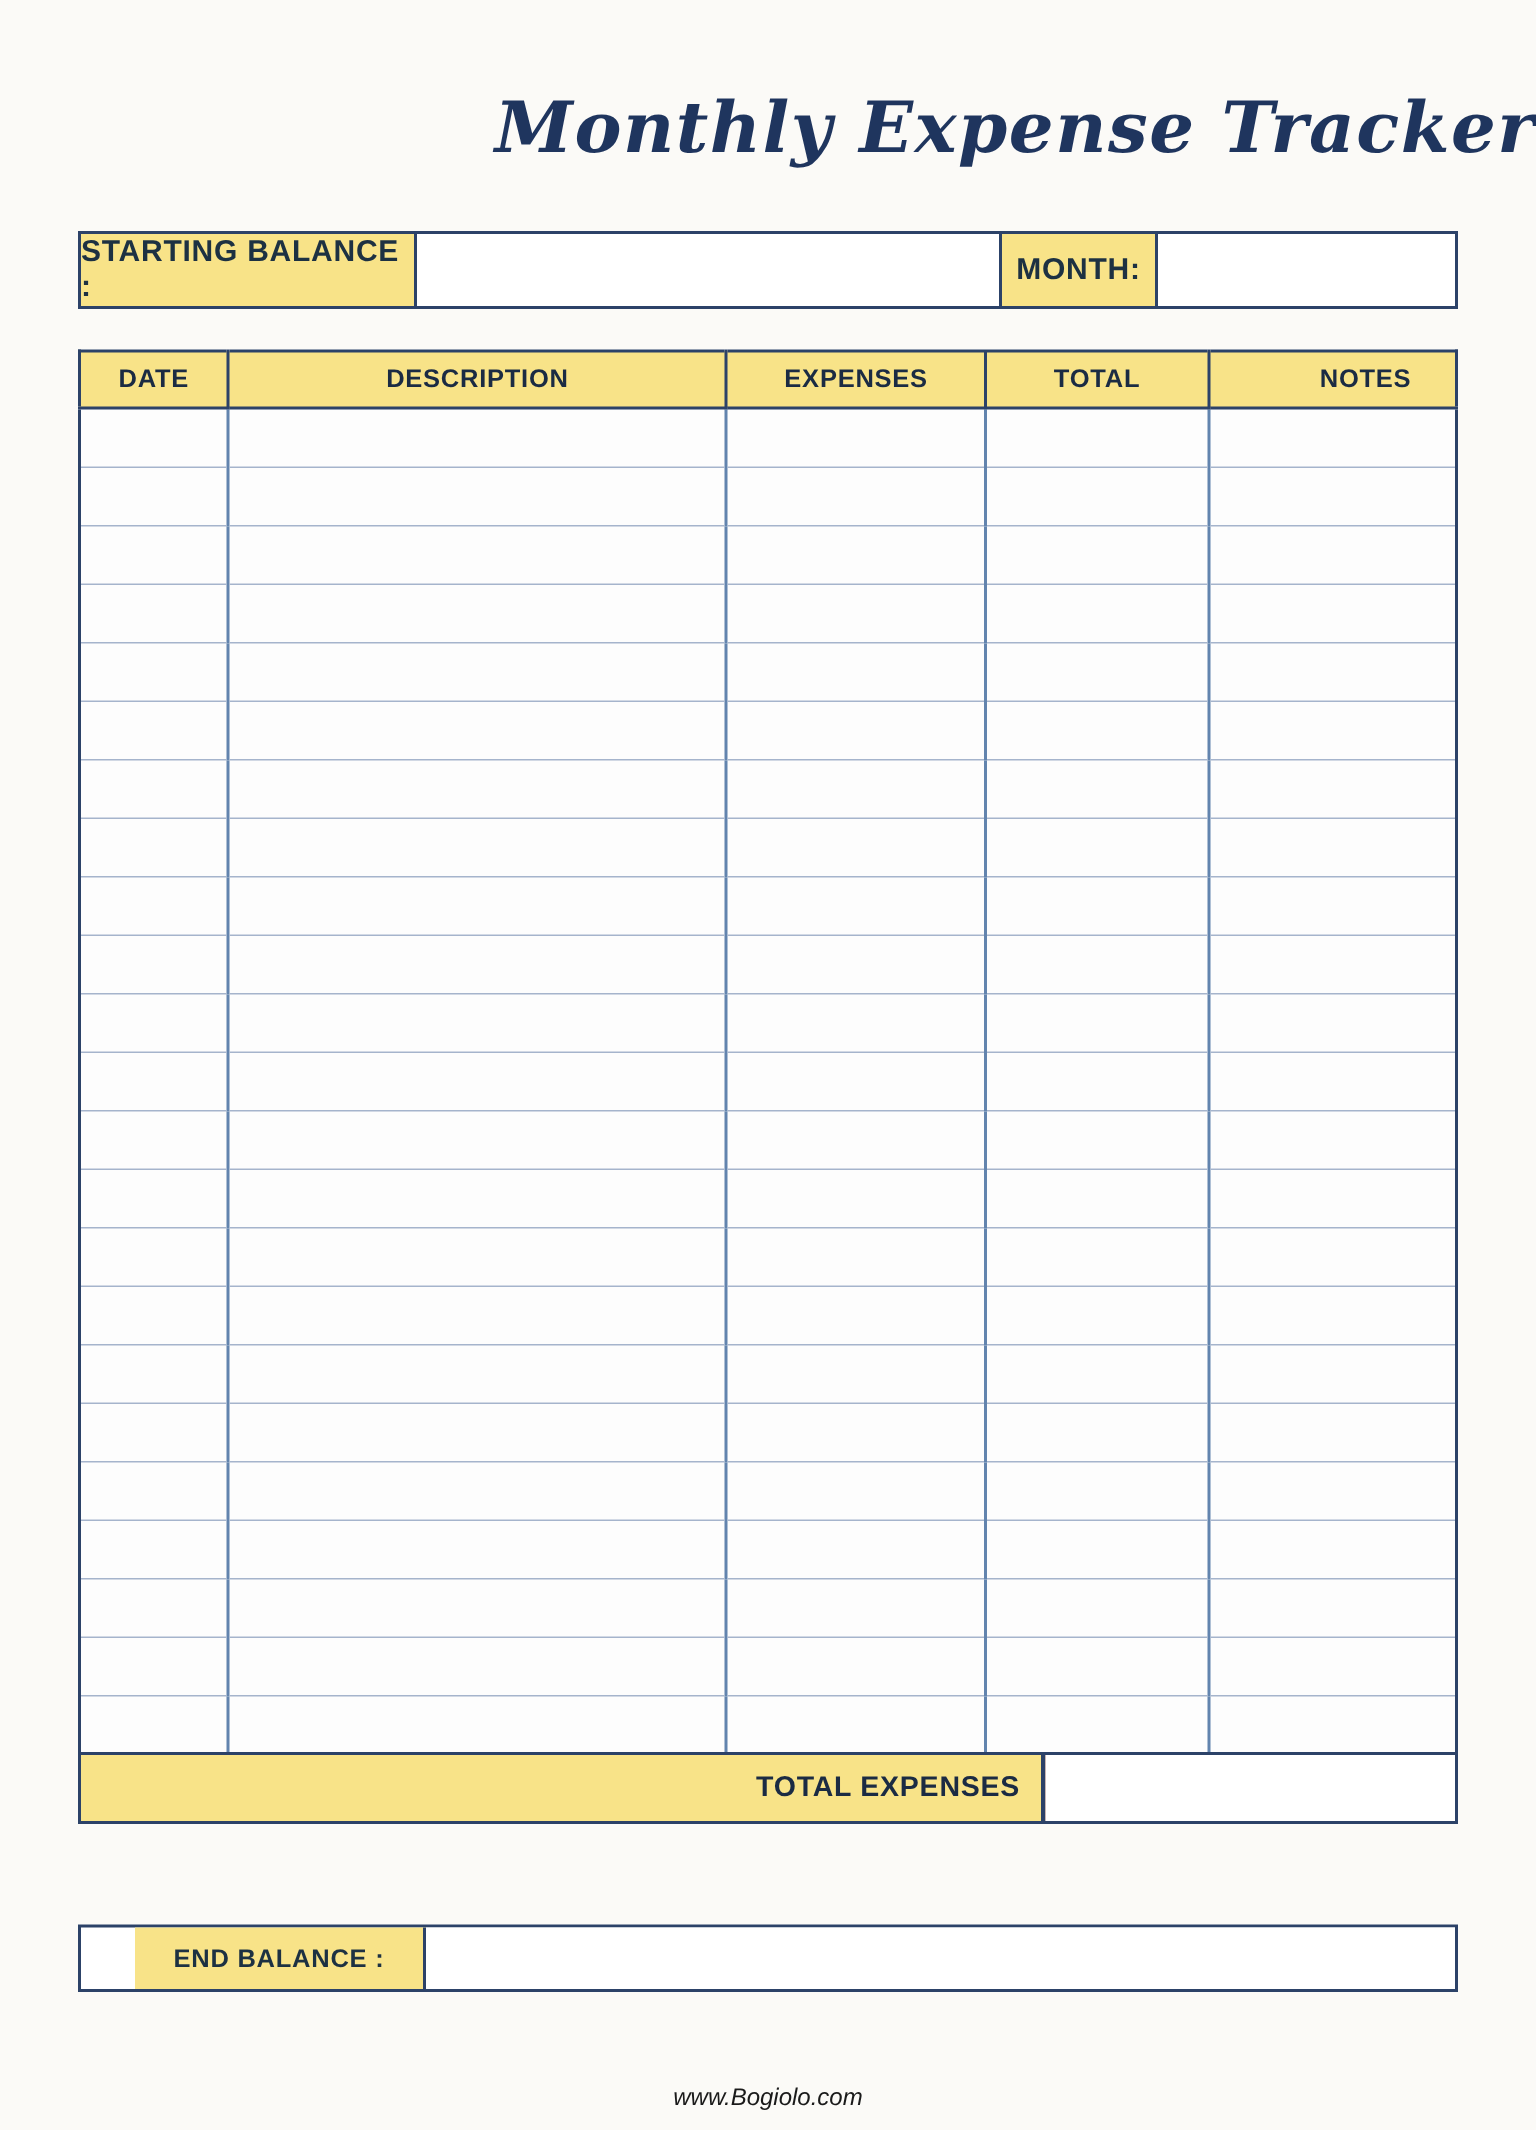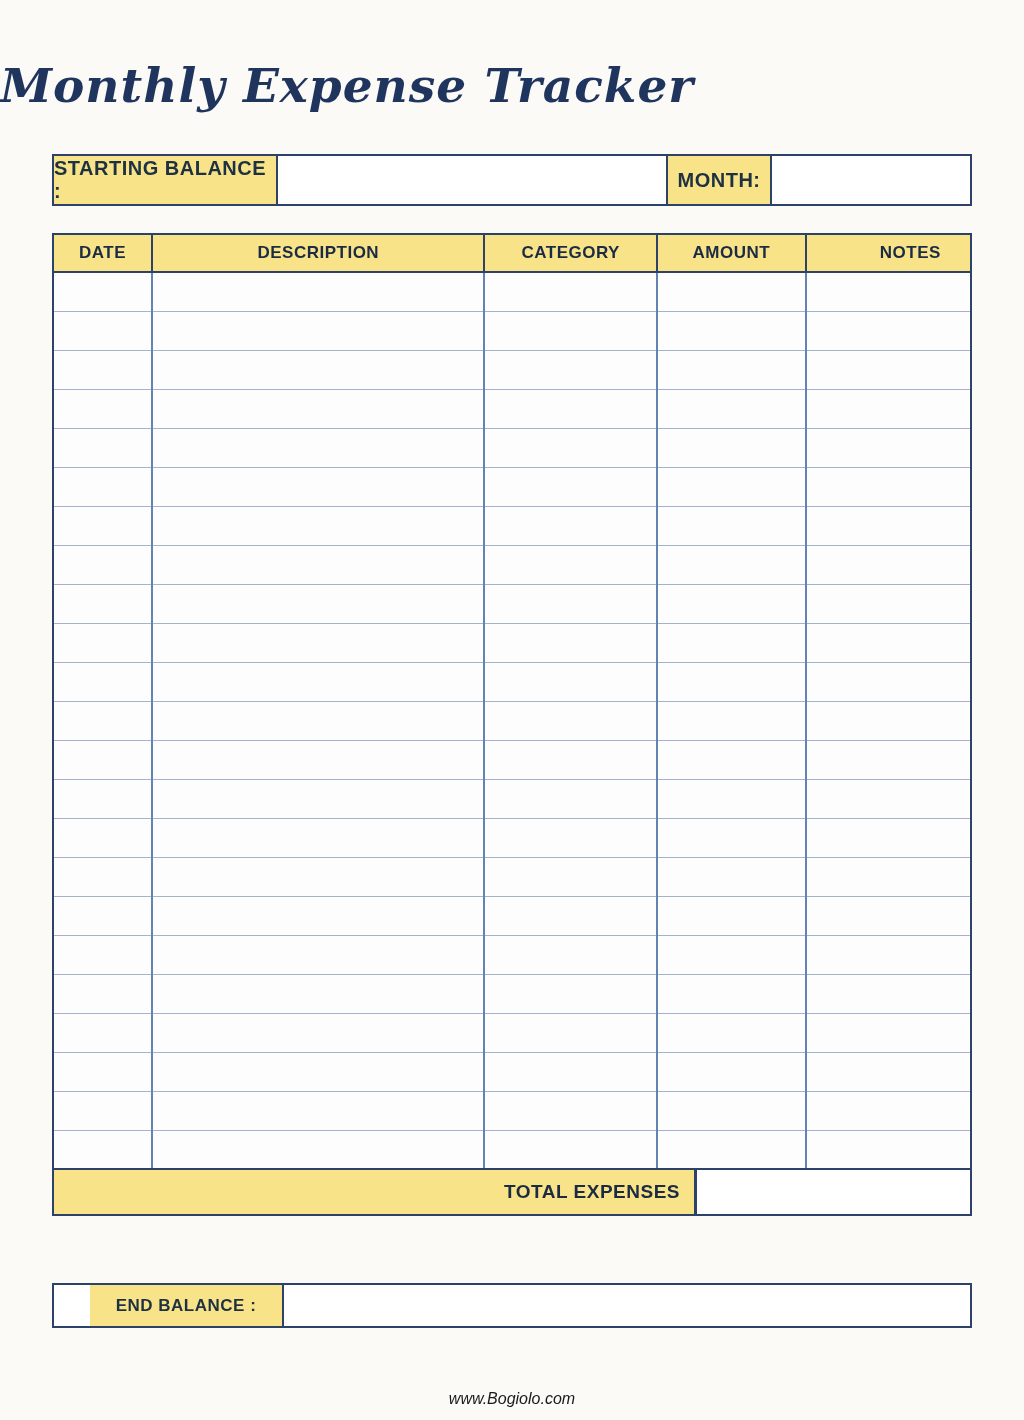--- a/index.html
+++ b/index.html
@@ -16,21 +16,21 @@
   body{
     height:1420px;
     position:relative;
     background:var(--page-bg);
     font-family:"Liberation Sans", sans-serif;
     overflow:hidden;
   }
   .page-title{
     position:absolute;
     top:58px; left:0; width:100%;
-    text-align:left;
+    text-align:right;
     font-family:"DejaVu Serif", serif;
     font-style:italic;
     font-weight:700;
     font-size:47px;
     letter-spacing:1px;
     color:var(--title-navy);
   }
   
   .info-bar{
     position:absolute;
@@ -148,22 +148,22 @@
       <col style="width:10.8%">
       <col style="width:36.2%">
       <col style="width:18.8%">
       <col style="width:16.2%">
       <col style="width:18.0%">
     </colgroup>
     <thead>
       <tr>
         <th>DATE</th>
         <th>DESCRIPTION</th>
-        <th>CATEGORY</th>
-        <th>AMOUNT</th>
+        <th>EXPENSES</th>
+        <th>TOTAL</th>
         <th>NOTES</th>
       </tr>
     </thead>
     <tbody>
         <tr>
           <td></td>
           <td></td>
           <td></td>
           <td></td>
           <td></td>

